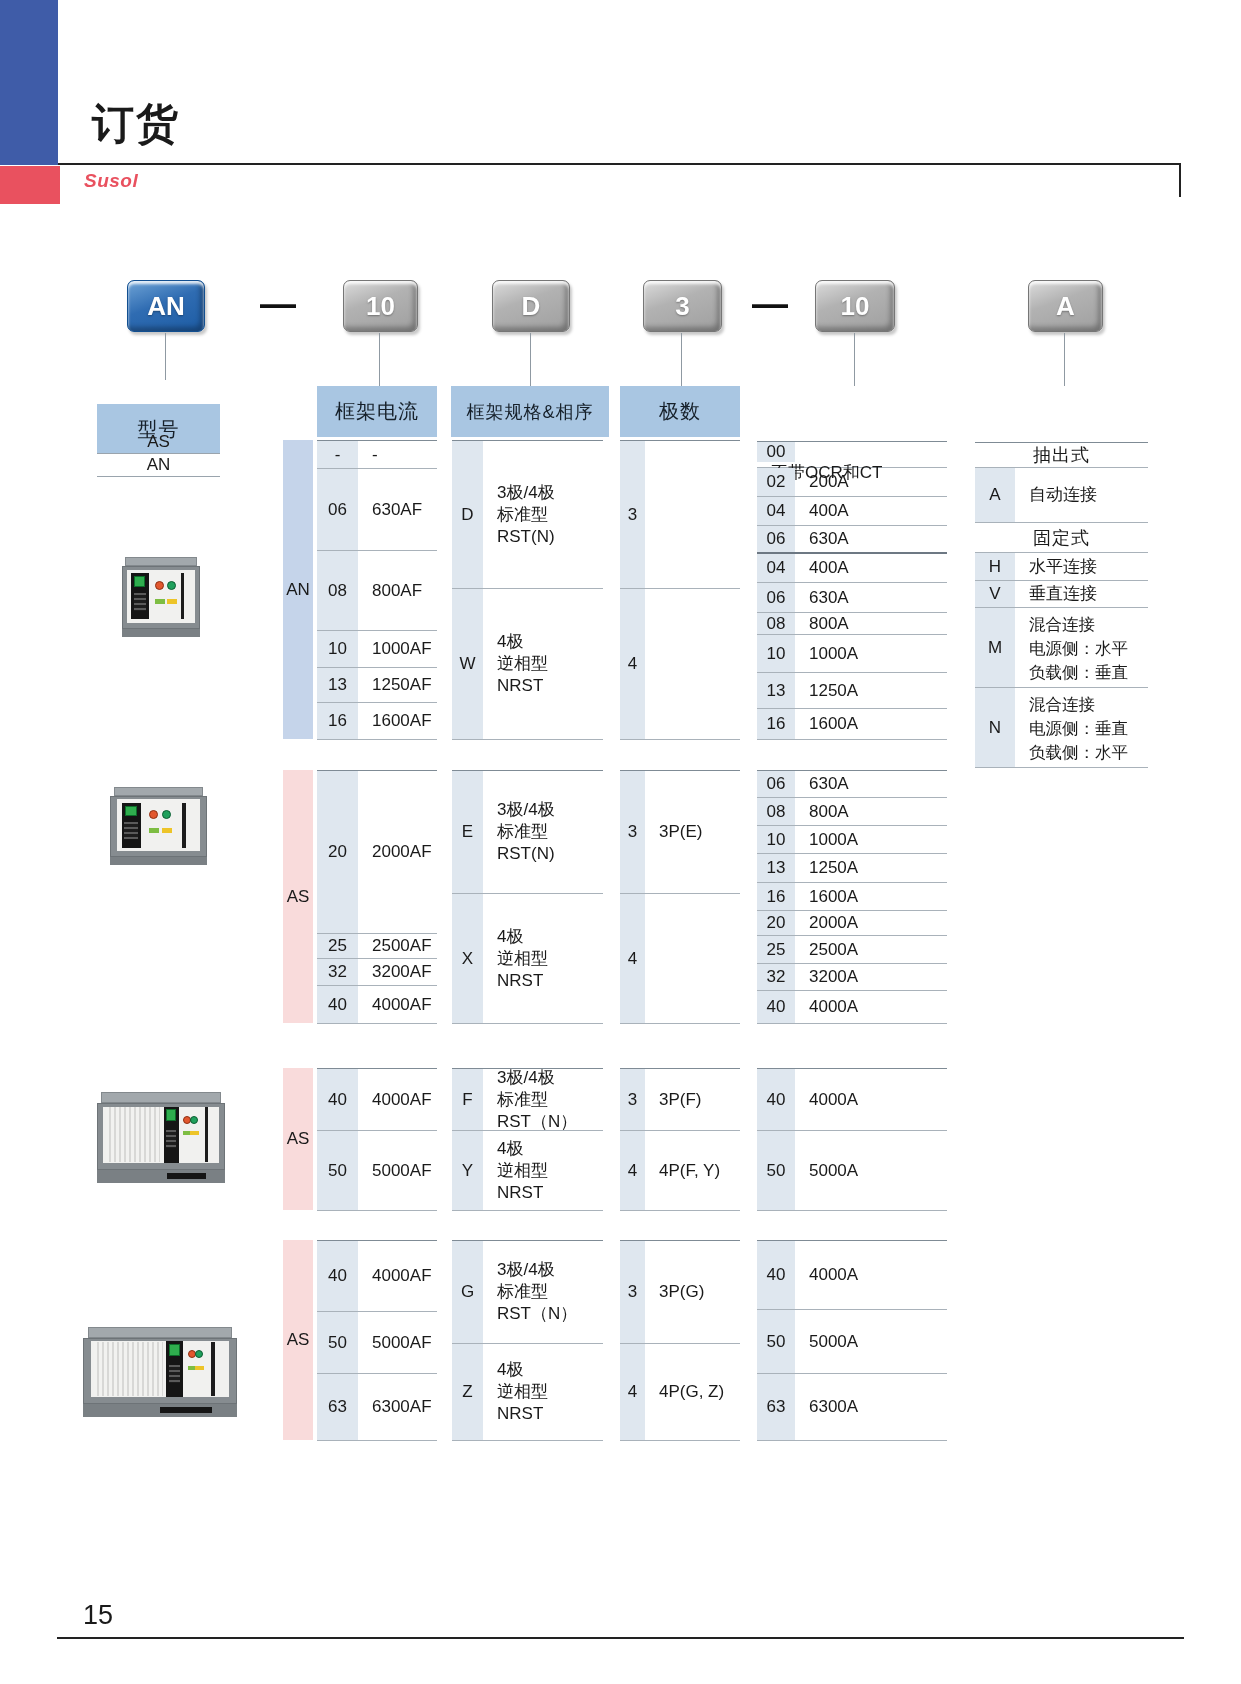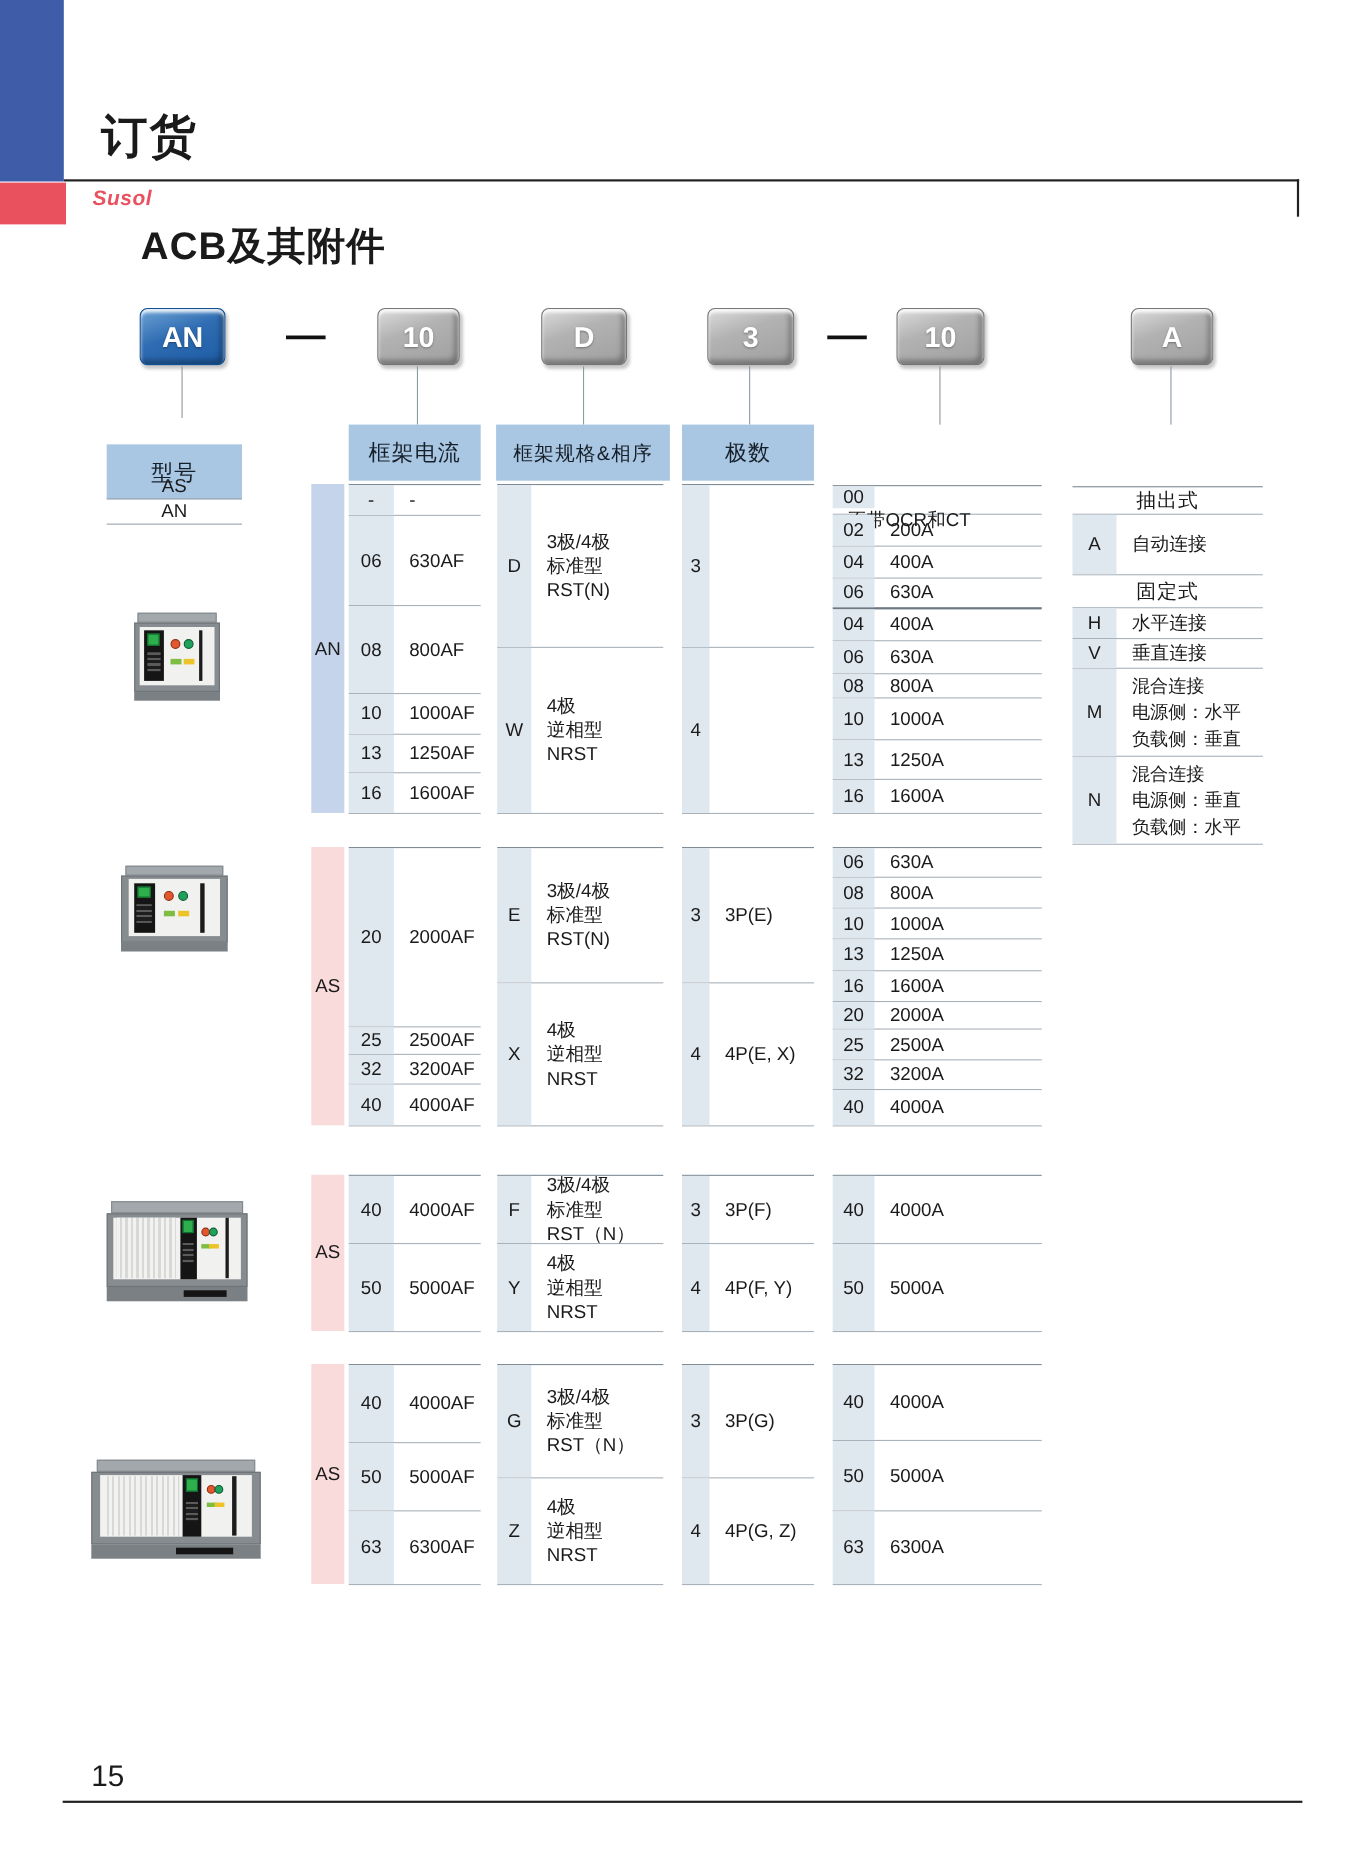--- a/index.html
+++ b/index.html
@@ -78,21 +78,20 @@
 <body>
 
 <div id="page">
 
   <div class="abs bar-blue"></div>
   <div class="abs eyebrow">订货</div>
   <div class="abs rule-top"></div>
   <div class="abs rule-top-tick"></div>
   <div class="abs bar-red"></div>
   <div class="abs brand">Susol</div>
-  <div class="abs doc-title">ACB及其附件</div>
 
   <div class="badge blue" style="left:127px;width:76px;">
       <span>AN</span>
     </div>
   <div class="dash" style="left:260px;width:36px;">—</div>
   <div class="badge" style="left:343px;width:73px;">
       <span>10</span>
     </div>
   <div class="badge" style="left:492px;width:76px;">
       <span>D</span>
@@ -298,23 +297,20 @@
       </div>
       <div class="tbl" style="left: 620px; top: 770px; width: 120px;">
         <div class="trow one" style="height: 123px;">
           <div class="ccell" style="width: 25px;">3</div>
           <div class="vcell">
             <div class="vline">3P(E)</div>
           </div>
         </div>
         <div class="trow one" style="height: 130px;">
           <div class="ccell" style="width: 25px;">4</div>
-          <div class="vcell">
-            <div class="vline">4P(E, X)</div>
-          </div>
         </div>
       </div>
       <div class="tbl" style="left: 757px; top: 770px; width: 190px;">
         <div class="trow one" style="height: 27px;">
           <div class="ccell" style="width: 38px;">06</div>
           <div class="vcell">
             <div class="vline">630A</div>
           </div>
         </div>
         <div class="trow one" style="height: 28px;">

